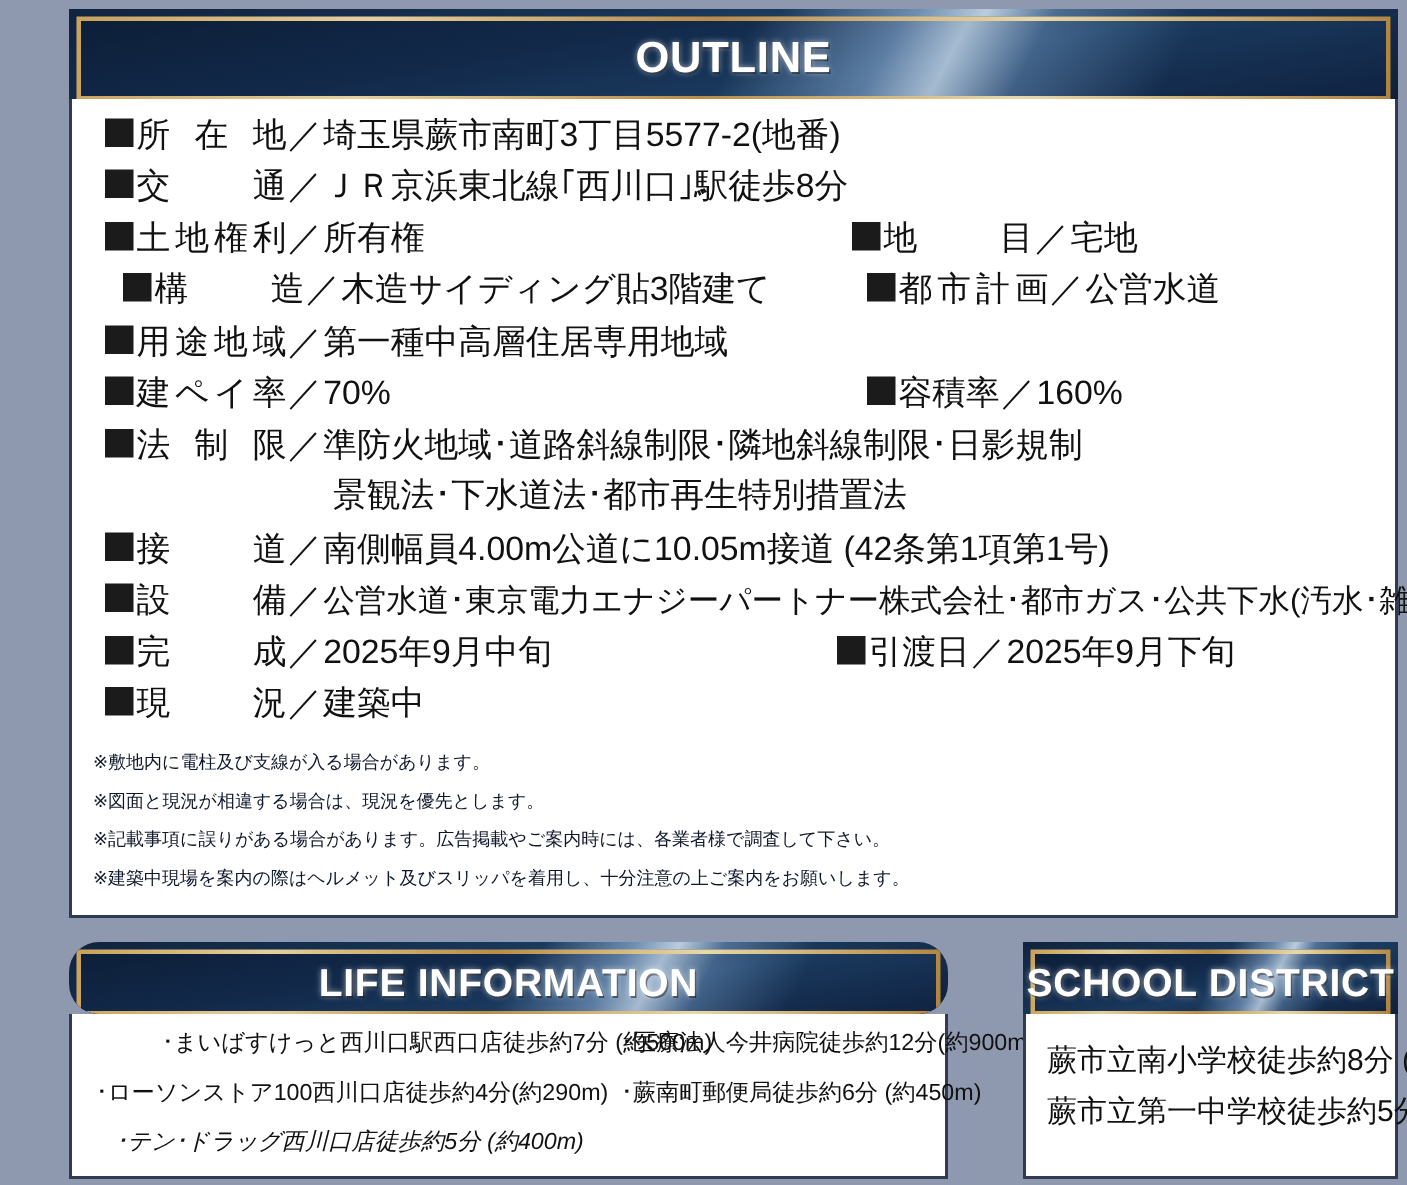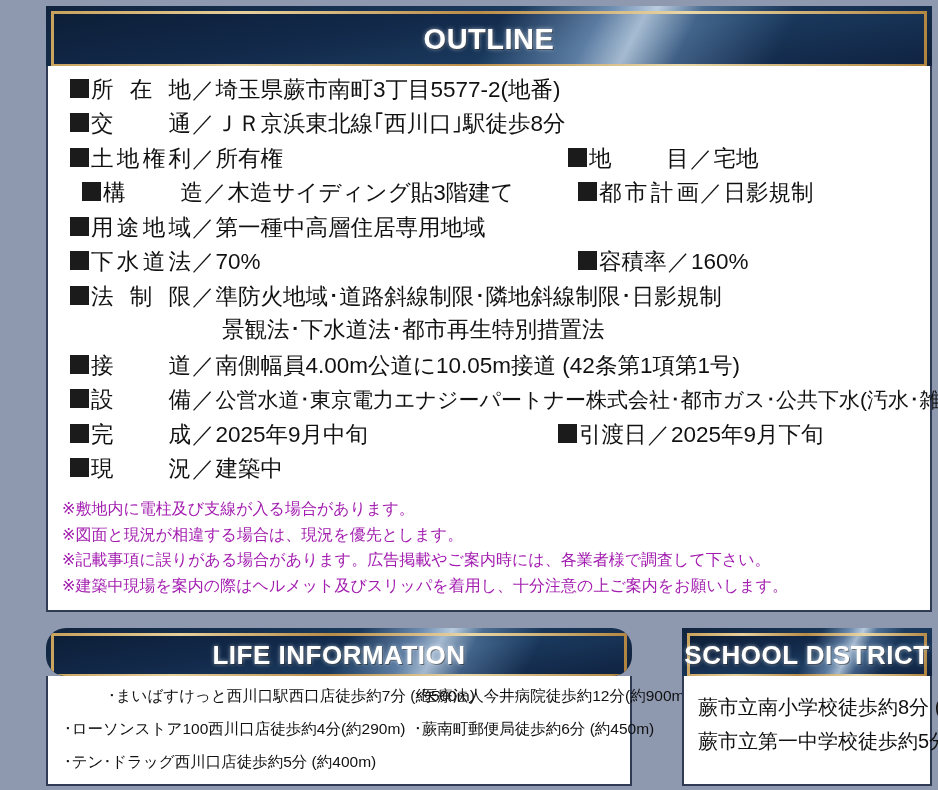--- a/index.html
+++ b/index.html
@@ -170,23 +170,23 @@
   .cont-line {
     position: absolute;
     white-space: nowrap;
   }
 
   
   .notes {
     position: absolute;
     left: 14px;
     bottom: 12px;
-    font-size: 16px;
+    font-size: 12px;
     line-height: 25.5px;
-    color: #a21caf;
+    color: #0f172a;
   }
   .note-line { white-space: nowrap; }
 
   
   .life-grid {
     position: relative;
     font-size: 15.5px;
     color: #111111;
     line-height: 1.0;
   }
@@ -252,37 +252,37 @@
         <span class="spec-left" style="left:20px;">
           <span class="bullet"></span>
           <span class="lbl w4">構 造</span>
           <span class="slash">／</span>
           <span class="val">木造サイディング貼3階建て</span>
         </span>
         <span class="spec-right" style="left:516px;">
           <span class="bullet"></span>
           <span class="lbl w4">都市計画</span>
           <span class="slash">／</span>
-          <span class="val">日影規制</span>
+          <span class="val">公営水道</span>
         </span>
       </div>
 
       <div class="spec-row" style="height:34px;">
         <span class="spec-left" style="left:8px;">
           <span class="bullet"></span>
           <span class="lbl w4">用途地域</span>
           <span class="slash">／</span>
           <span class="val">第一種中高層住居専用地域</span>
         </span>
       </div>
 
       <div class="spec-row" style="height:35px;">
         <span class="spec-left" style="left:8px;">
           <span class="bullet"></span>
-          <span class="lbl w4">下水道法</span>
+          <span class="lbl w4">建ペイ率</span>
           <span class="slash">／</span>
           <span class="val">70%</span>
         </span>
         <span class="spec-right" style="left:516px;">
           <span class="bullet"></span>
           <span class="lbl">容積率</span>
           <span class="slash">／</span>
           <span class="val">160%</span>
         </span>
       </div>
@@ -355,21 +355,21 @@
 <div class="panel" id="life-panel">
   <div class="banner">
     <div class="banner-inner">
       <span class="banner-title">LIFE INFORMATION</span>
     </div>
   </div>
   <div class="body-box" id="life-body">
     <div class="life-grid">
       <span class="life-item" style="left:6px;  top:4px;margin-left:44px;">･まいばすけっと西川口駅西口店徒歩約7分 (約500m)</span>
       <span class="life-item" style="left:6px;  top:37px;">･ローソンストア100西川口店徒歩約4分(約290m)</span>
-      <span class="life-item" style="left:6px;  top:70px;">･テン･ドラッグ西川口店徒歩約5分 (約400m)</span>
+      <span class="life-item" style="left:19px;  top:70px;font-style:italic;">･テン･ドラッグ西川口店徒歩約5分 (約400m)</span>
       <span class="life-item" style="left:356px;top:4px;">･医療法人今井病院徒歩約12分(約900m)</span>
       <span class="life-item" style="left:356px;top:37px;">･蕨南町郵便局徒歩約6分 (約450m)</span>
     </div>
   </div>
 </div>
 
 <div class="panel" id="school-panel">
   <div class="banner">
     <div class="banner-inner">
       <span class="banner-title">SCHOOL DISTRICT</span>

